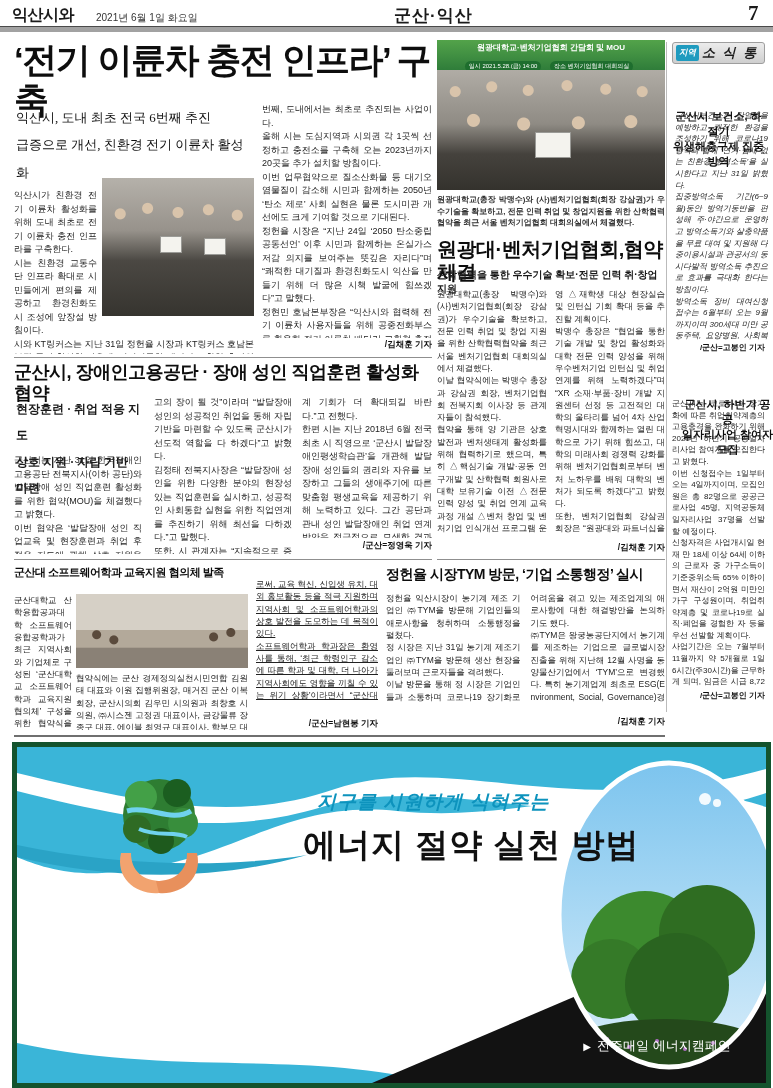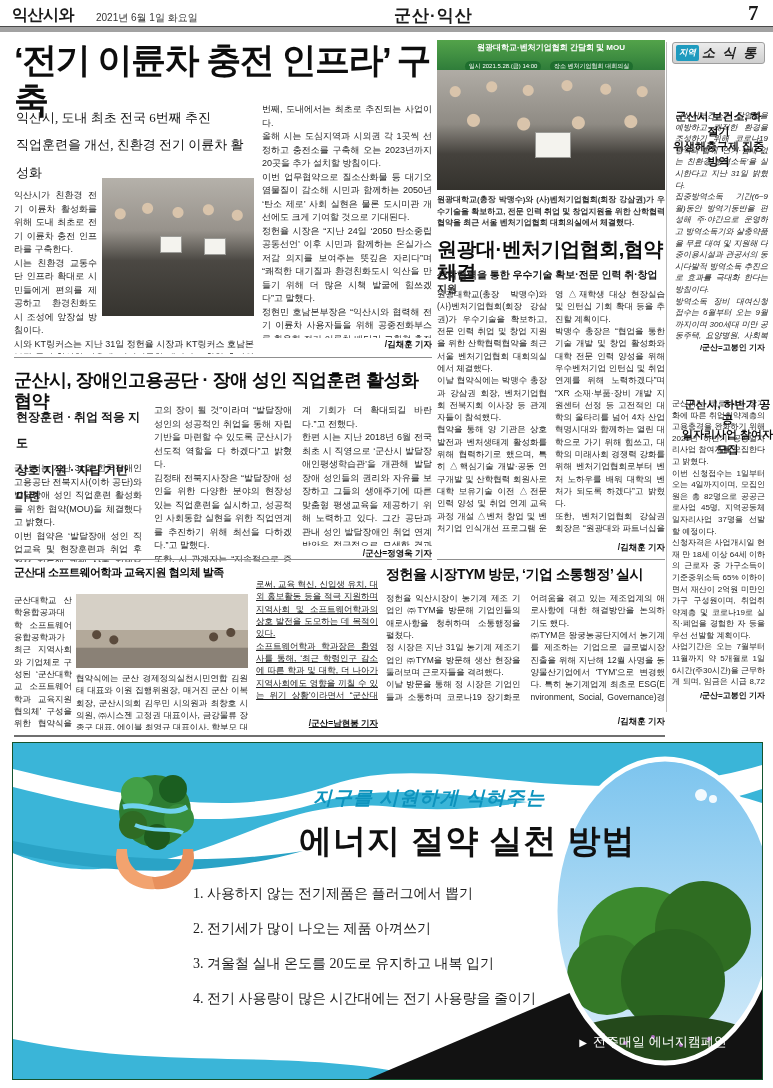--- a/index.html
+++ b/index.html
@@ -37,21 +37,21 @@
 <div class="abs" style="left:12px;top:5px;font-size:16px;font-weight:900;letter-spacing:-0.5px;">익산시와</div>
 <div class="abs" style="left:72px;top:11px;font-size:10px;color:#333;margin-left:24px;">2021년 6월 1일 화요일</div>
 <div class="abs" style="left:350px;top:4px;font-size:17px;font-weight:800;letter-spacing:1px;margin-left:44px;">군산·익산</div>
 <div class="abs" style="left:748px;top:1px;font-size:21px;font-weight:bold;font-family:'Liberation Serif',serif;">7</div>
 <div class="abs" style="left:0;top:26px;width:773px;height:5px;border-top:1px solid #4a4a4a;background:#a2a2a2;"></div>
 
 <div class="abs" style="left:14px;top:40px;width:418px;height:316px;">
   <div class="hl" style="font-size:35px;letter-spacing:-1.5px;">‘전기 이륜차 충전 인프라’ 구축</div>
   <div class="abs subhead" style="left:2px;top:64px;width:238px;font-size:13px;line-height:2.1;font-family:'Liberation Serif',serif;">
     <div>익산시, 도내 최초 전국 6번째 추진</div>
-    <div>직업훈련을 개선, 친환경 전기 이륜차 활성화</div>
+    <div>급증으로 개선, 친환경 전기 이륜차 활성화</div>
   </div>
   <div class="abs bt" style="left:0;top:122px;width:240px;height:192px;">
     <div class="photo people" style="position:relative;float:right;width:152px;height:138px;margin:2px 0 4px 5px;">
       <div class="cert" style="left:58px;top:58px;width:20px;height:15px;"></div>
       <div class="cert" style="left:102px;top:60px;width:20px;height:15px;"></div>
     </div>
     <span>익산시가 친환경 전기 이륜차 활성화를 위해 도내 최초로 전기 이륜차 충전 인프라를 구축한다.
 시는 친환경 교통수단 인프라 확대로 시민들에게 편의를 제공하고 환경친화도시 조성에 앞장설 방침이다.
 시와 KT링커스는 지난 31일 정헌율 시장과 KT링커스 호남본부장 등이 참석한 가운데 ‘전기이륜차 배터리 교환형 충전인프라 구축’을 위한 업무협약을 체결했다.
 협약에 따라 양 기관은 기존 노후화된 공중전화부스를 전기 이륜차 배터리 교환형 충전 인프라로 조성할 예정이다.
@@ -121,21 +121,21 @@
   <div class="abs sb-title" style="left:9px;top:322px;width:93px;">군산시, 하반기 공공
 일자리사업 참여자 모집</div>
   <div class="abs bt bt8" style="left:0;top:356px;width:93px;height:288px;">군산시는 코로나19 장기화에 따른 취업취약계층의 고용충격을 완화하기 위해 2021년 하반기 공공일자리사업 참여자를 모집한다고 밝혔다.
 이번 신청접수는 1일부터 오는 4일까지이며, 모집인원은 총 82명으로 공공근로사업 45명, 지역공동체 일자리사업 37명을 선발할 예정이다.
 신청자격은 사업개시일 현재 만 18세 이상 64세 이하의 근로자 중 가구소득이 기준중위소득 65% 이하이면서 재산이 2억원 미만인 가구 구성원이며, 취업취약계층 및 코로나19로 실직·폐업을 경험한 자 등을 우선 선발할 계획이다.
 사업기간은 오는 7월부터 11월까지 약 5개월로 1일 6시간(주30시간)을 근무하게 되며, 임금은 시급 8,720원과 부대비 5,000원, 연·월차, 공휴일 유급수당이 지급된다.
 사업 참여자로 선발되면 불법 광고물 정비사업, 은파호수공원 환경정비, 국가 및 일반산업단지 환경미화사업 등 다양한 사업에 배치될 예정이다.</div>
   <div class="abs byline" style="left:0;top:648px;width:93px;font-size:8px;">/군산=고봉인 기자</div>
 </div>
 
-<div class="abs" style="left:14px;top:362px;width:418px;height:196px;margin-top:8px;">
+<div class="abs" style="left:14px;top:362px;width:418px;height:196px;">
   <div class="hl" style="font-size:18px;">군산시, 장애인고용공단 · 장애 성인 직업훈련 활성화 협약</div>
   <div class="abs" style="left:2px;top:34px;width:126px;font-size:12px;font-weight:bold;line-height:2.2;font-family:'Liberation Serif',serif;">
     <div>현장훈련 · 취업 적응 지도</div>
     <div>상호 지원 · 자립 기반 마련</div>
   </div>
   <div class="abs bt" style="left:0;top:92px;width:128px;height:100px;">군산시는 지난 31일 한국장애인고용공단 전북지사(이하 공단)와 발달장애 성인 직업훈련 활성화를 위한 협약(MOU)을 체결했다고 밝혔다.
 이번 협약은 ‘발달장애 성인 직업교육 및 현장훈련과 취업 후 적응 지도에 관해 상호 지원을 위한 협력’을 목적으로 하고 있다.
 강임준 군산시장은 “이번 협약이 군산시 발달장애 성인 직업훈련 확대 제</div>
   <div class="abs bt" style="left:140px;top:34px;width:138px;height:158px;">고의 장이 될 것”이라며 “발달장애 성인의 성공적인 취업을 통해 자립 기반을 마련할 수 있도록 군산시가 선도적 역할을 다 하겠다”고 밝혔다.
 김정태 전북지사장은 “발달장애 성인을 위한 다양한 분야의 현장성 있는 직업훈련을 실시하고, 성공적인 사회통합 실현을 위한 직업연계를 추진하기 위해 최선을 다하겠다.”고 말했다.
@@ -154,36 +154,36 @@
        radial-gradient(circle at 12% 55%, #5a4a3c 0 4px, transparent 5px),
        radial-gradient(circle at 22% 62%, #5a4a3c 0 4px, transparent 5px),
        radial-gradient(circle at 80% 58%, #5a4a3c 0 4px, transparent 5px),
        radial-gradient(circle at 90% 52%, #5a4a3c 0 4px, transparent 5px),
        linear-gradient(180deg,#d6d0c6 0 48%,#b3a99a 49% 72%,#8a8176 73% 100%);"></div>
   <div class="abs bt bt85" style="left:62px;top:106px;width:172px;height:58px;">협약식에는 군산 경제정의실천시민연합 김원태 대표와 이원 집행위원장, 매거진 군산 이복 회장, 군산시의회 김우민 시의원과 최창호 시의원, ㈜시스젠 고정권 대표이사, 금강물류 장종구 대표, 에이블 최영규 대표이사, 학부모 대표 조은미 학부모, 학생 대표 구다운 학생회장 및 군산대학교 소프트웨어학과 구성원 등이 참여하였다.
 협의체는 군산대학교 소프트웨어학과의 교육지원 협력체계를 구축함으</div>
   <div class="abs bt bt85" style="left:242px;top:12px;width:122px;height:124px;text-decoration:underline;">로써, 교육 혁신, 신입생 유치, 대외 홍보활동 등을 적극 지원하며 지역사회 및 소프트웨어학과의 상호 발전을 도모하는 데 목적이 있다.
 소프트웨어학과 학과장은 환영사를 통해, ‘최근 학령인구 감소에 따른 학과 및 대학, 더 나아가 지역사회에도 영향을 끼칠 수 있는 위기 상황’이라면서 “군산대학교 소프트웨어학과 교육지원 협의체로 인해 군산대학교와 지역사회가 한 걸음 더 도약할 수 있기를 바란다”고 전했다.
 경실련 김원태 대표, 매거진 군산 이복 회장, 군산시의회 김우민 시의원과 최창호 시의원의 축사가 이어졌으며, 협약서에 서명 및 교환하는 것으로 협약식이 진행되었다.</div>
-  <div class="abs byline" style="left:242px;top:152px;width:122px;text-decoration:underline;">/군산=남현봉 기자</div>
+  <div class="abs byline" style="left:242px;top:152px;width:122px;">/군산=남현봉 기자</div>
 </div>
 
 <div class="abs" style="left:386px;top:566px;width:279px;height:166px;">
   <div class="hl" style="font-size:14px;letter-spacing:-0.5px;">정헌율 시장TYM 방문, ‘기업 소통행정’ 실시</div>
   <div class="abs bt bt85" style="left:0;top:26px;width:279px;height:122px;column-count:2;column-gap:10px;">정헌율 익산시장이 농기계 제조 기업인 ㈜TYM을 방문해 기업인들의 애로사항을 청취하며 소통행정을 펼쳤다.
 정 시장은 지난 31일 농기계 제조기업인 ㈜TYM을 방문해 생산 현장을 둘러보며 근로자들을 격려했다.
 이날 방문을 통해 정 시장은 기업인들과 소통하며 코로나19 장기화로 어려움을 겪고 있는 제조업계의 애로사항에 대한 해결방안을 논의하기도 했다.
 ㈜TYM은 왕궁농공단지에서 농기계를 제조하는 기업으로 글로벌시장 진출을 위해 지난해 12월 사명을 동양물산기업에서 ‘TYM’으로 변경했다. 특히 농기계업계 최초로 ESG(Environment, Social, Governance)경영 도입을 추진하며 지속가능한 성장을 모색하고 있다.
 해외에서 소형 농기계 수요 급증으로 농기 수출 호조에 따른 매출액이 크게 신장됐으며, 올해 전 세계를 대상으로 트랙터만 2만대 이상 수출할 예정이다.
 정헌율 시장은 “어려움이 많은 여건에서도 매출신장을 이뤄내며 글로벌시장 확대를 위해 노력하고 있는 기업의 노고에 경의를 표한다”고 전했다.</div>
   <div class="abs byline" style="left:109px;top:150px;width:170px;">/김채훈 기자</div>
 </div>
 <div class="rule" style="left:14px;top:735px;width:651px;height:2px;background:#6f6f6f;"></div>
 
-<div class="abs" style="left:12px;top:742px;width:749px;height:336px;border:1px solid #14532d;background:#fff;overflow:hidden;">
+<div class="abs" style="left:12px;top:742px;width:749px;height:336px;border:5px solid #14532d;background:#fff;overflow:hidden;">
   <svg width="749" height="336" viewBox="0 0 749 336" style="position:absolute;left:0;top:0;">
     <defs>
       <linearGradient id="sky" x1="0" y1="0" x2="0" y2="1">
         <stop offset="0" stop-color="#7cc4ee"></stop>
           <stop offset="1" stop-color="#d8edfa"></stop>
       </linearGradient>
       <clipPath id="oval">
           <ellipse cx="652" cy="168" rx="110" ry="152"></ellipse>
         </clipPath>
     </defs>
@@ -221,22 +221,16 @@
       <circle cx="58" cy="76" r="14" fill="#2f6b24"></circle>
       <circle cx="82" cy="88" r="13" fill="#1e5a1d"></circle>
       <path d="M48 58 C70 52 92 70 112 58" stroke="#6fd2ee" stroke-width="5" fill="none"></path>
       <path d="M60 76 C78 84 96 78 108 84" stroke="#6fd2ee" stroke-width="4" fill="none"></path>
       <path d="M42 100 C36 126 58 142 80 140 L83 128 C64 128 52 118 52 100 Z" fill="#f2a36f"></path>
       <path d="M118 100 C124 126 102 142 80 140 L77 128 C96 128 108 118 108 100 Z" fill="#e8905c"></path>
     </g>
   </svg>
   <div class="abs" style="left:300px;top:42px;font-size:19px;font-weight:800;font-style:italic;color:#0d93bd;letter-spacing:1px;">지구를 시원하게 식혀주는</div>
   <div class="abs" style="left:286px;top:76px;font-size:33px;font-weight:900;color:#101010;letter-spacing:1px;">에너지 절약 실천 방법</div>
-  <div class="abs" style="left:180px;top:142px;width:420px;">
-    <span class="banner-list-item">1.  사용하지 않는 전기제품은 플러그에서 뽑기</span>
-    <span class="banner-list-item">2.  전기세가 많이 나오는 제품 아껴쓰기</span>
-    <span class="banner-list-item">3.  겨울철 실내 온도를 20도로 유지하고 내복 입기</span>
-    <span class="banner-list-item">4.  전기 사용량이 많은 시간대에는 전기 사용량을 줄이기</span>
-  </div>
   <div class="abs" style="left:540px;top:290px;width:200px;text-align:center;color:#fff;font-size:13px;">
     <span style="font-size:10px;margin-right:6px;">▶</span><span>전주매일 에너지캠페인</span>
   </div>
 </div>
 
 </body></html>

